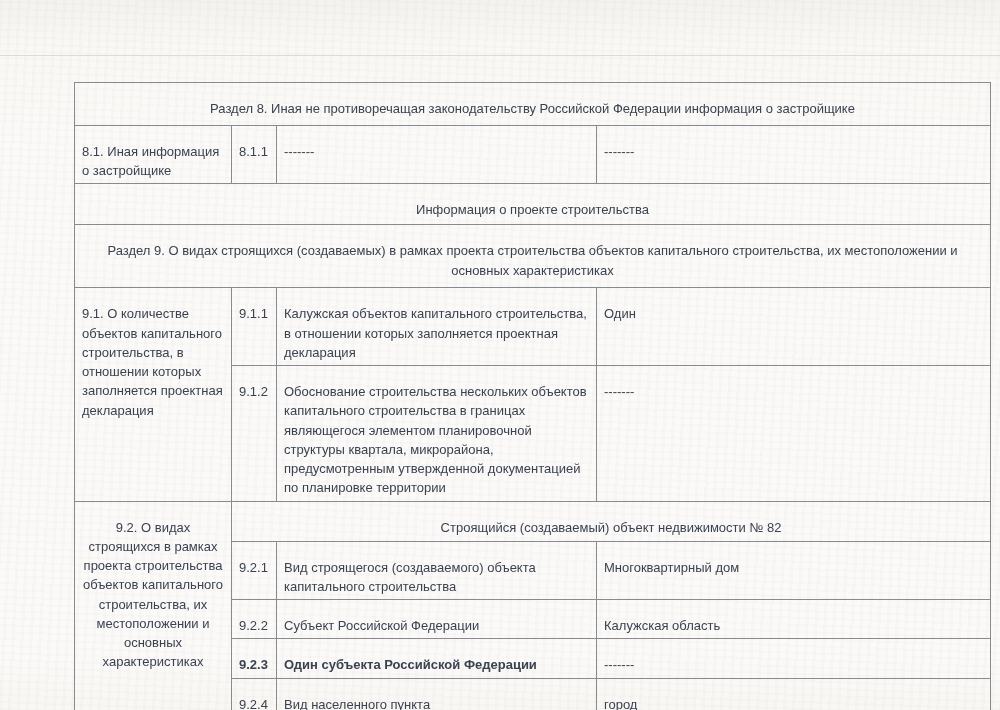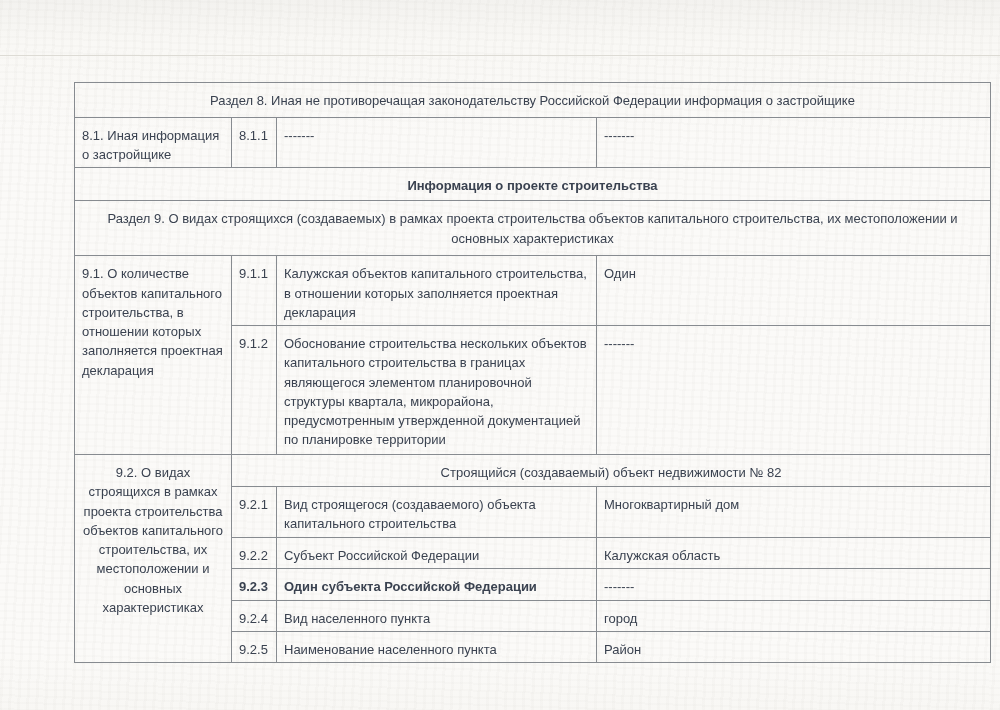--- a/index.html
+++ b/index.html
@@ -33,31 +33,31 @@
     border-collapse: collapse;
     table-layout: fixed;
     width: 916px;
     font-size: 13px;
     line-height: 1.48;
     color: #3a4250;
   }
   table.doc td {
     border: 1px solid #878b90;
     vertical-align: top;
-    padding: 8px 7px 3px 7px;
+    padding: 16px 7px 3px 7px;
     overflow: hidden;
     word-wrap: break-word;
   }
   td.center { text-align: center; }
   td.vmid   { vertical-align: middle; }
   tr.semi td.b { font-weight: 600; }
   
   .h31  td { height: 23px; }
   .h50  { height: 50px; }
-  .h29  td { height: 21px; font-weight: bold; }
+  .h29  td { height: 21px; }
   .h51  td { height: 43px; }
   .h58  { height: 58px; }
   .h129 { height: 129px; }
   .h28  td { height: 20px; text-align: center; }
   .h49  { height: 49px; }
   .r31  { height: 31px; }
   .r32  { height: 32px; margin-top: 42px; }
 </style>
 </head>
 <body>

